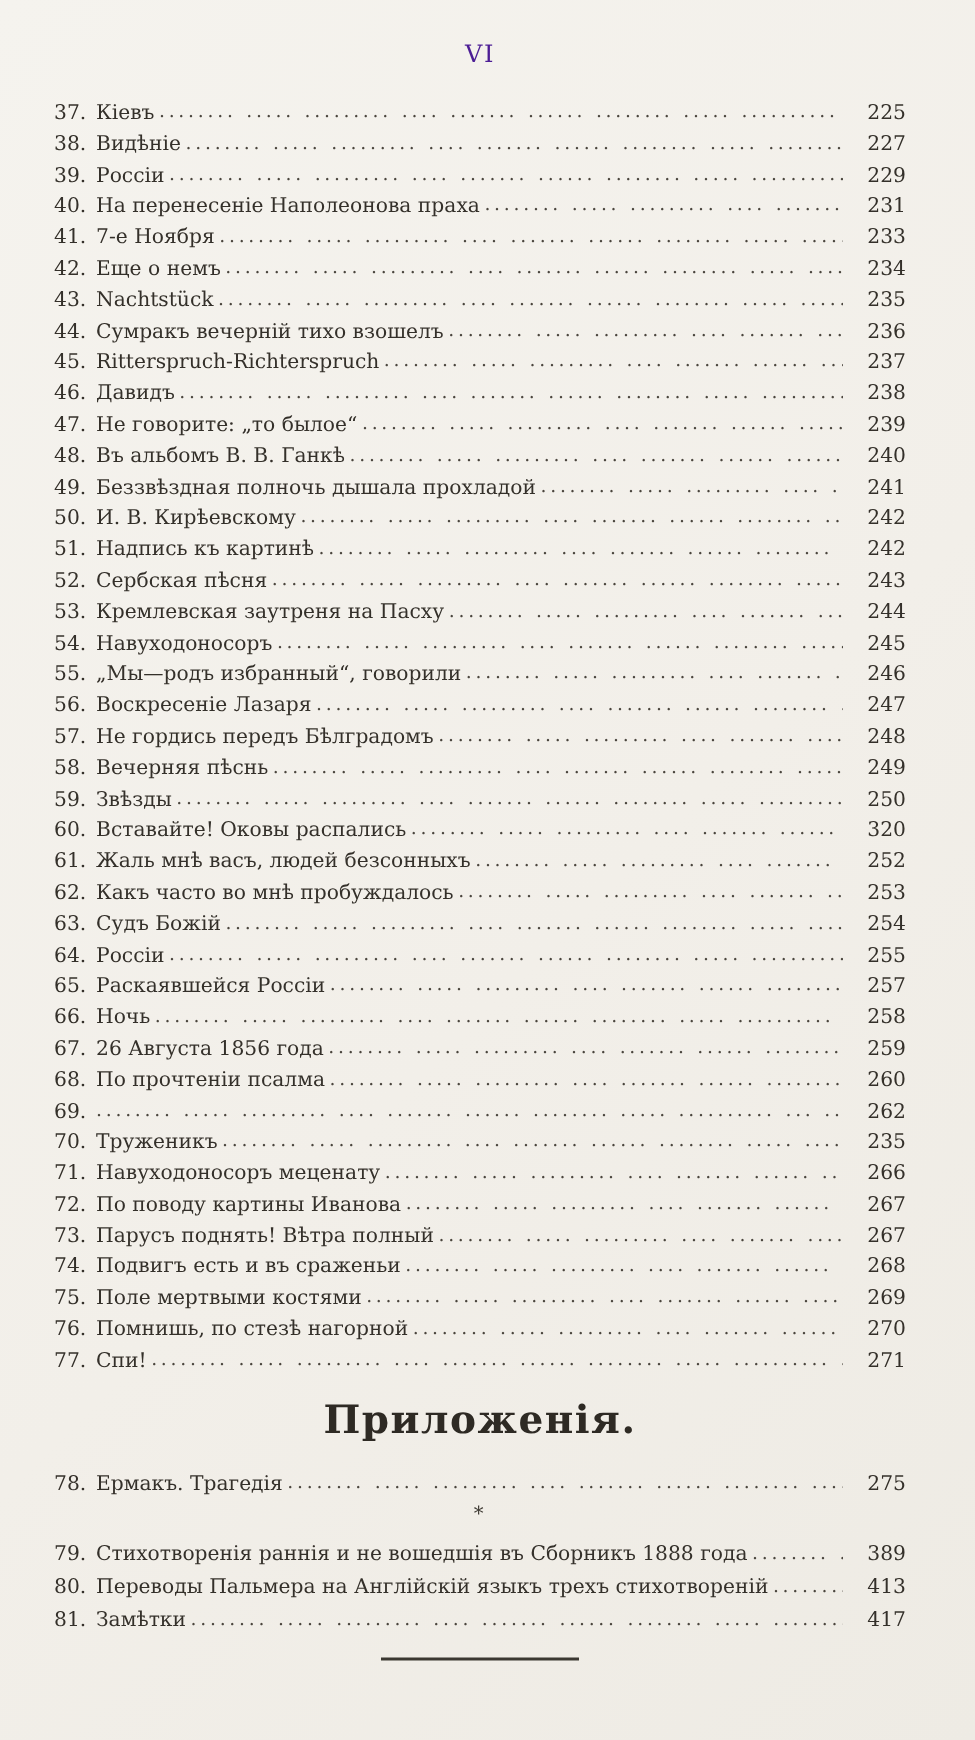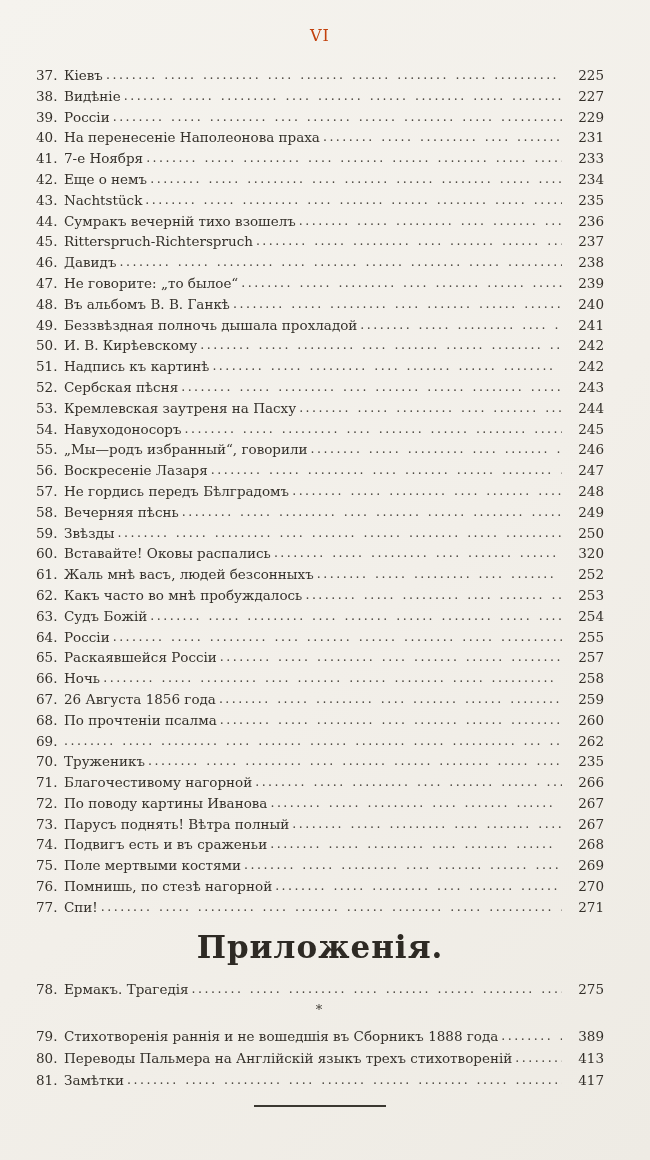--- a/index.html
+++ b/index.html
@@ -17,21 +17,21 @@
   .page {
     box-sizing: border-box;
     width: 650px;
     height: 1160px;
     padding: 26px 46px 0 36px;
   }
   .folio {
     text-align: center;
     font-size: 16px;
     letter-spacing: 1px;
-    color: #c2410c;
+    color: #4c1d95;
     margin-bottom: 4px;
   }
   .toc-list { width: 100%; margin-top: 20px; }
   .row {
     display: flex;
     align-items: baseline;
     height: 20.8px;
     font-size: 13.5px;
     line-height: 20.8px;
     color: #34302a;
@@ -63,21 +63,21 @@
   }
   .row .pg {
     flex: none;
     min-width: 36px;
     text-align: right;
     padding-left: 6px;
     white-space: nowrap;
   }
   .appendix-heading {
     text-align: center;
-    font-size: 31px;
+    font-size: 26px;
     font-weight: bold;
     letter-spacing: 1px;
     color: #2e2a24;
     margin-top: 14px;
     line-height: 30px;
   }
   .appendix-first {
     margin-top: 17px;
   }
   .asterisk-divider {
@@ -306,21 +306,21 @@
     <span class="pg">262</span>
   </div>
       <div class="row">
     <span class="num">70.</span>
     <span class="title">Труженикъ</span>
     <span class="leader"></span>
     <span class="pg">235</span>
   </div>
       <div class="row">
     <span class="num">71.</span>
-    <span class="title">Благочестивому нагорной</span>
+    <span class="title">Навуходоносоръ меценату</span>
     <span class="leader"></span>
     <span class="pg">266</span>
   </div>
       <div class="row">
     <span class="num">72.</span>
     <span class="title">По поводу картины Иванова</span>
     <span class="leader"></span>
     <span class="pg">267</span>
   </div>
       <div class="row">

